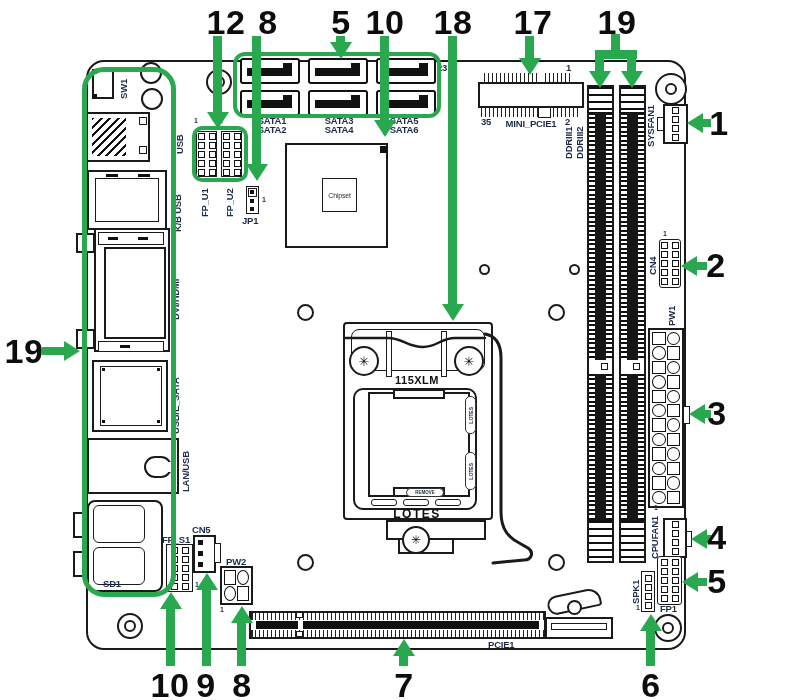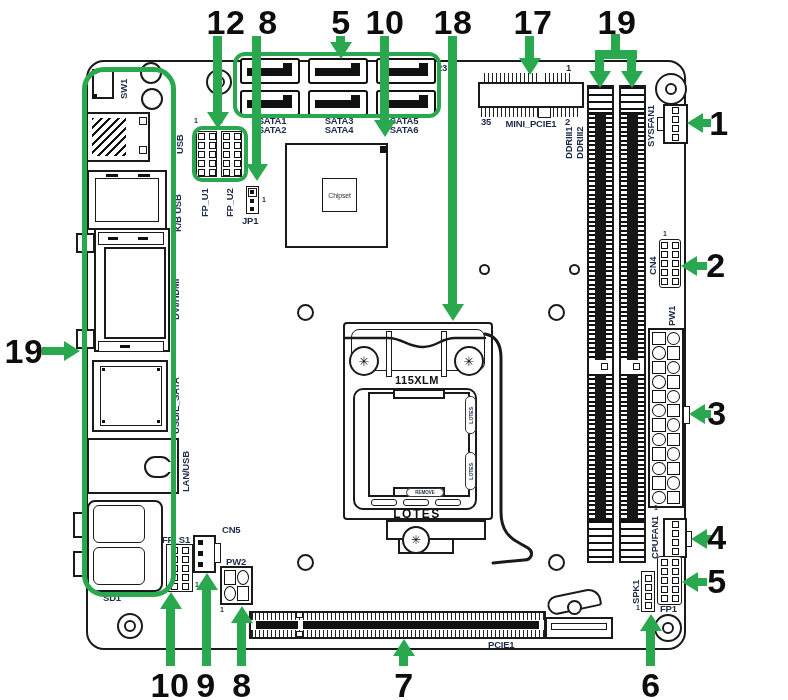--- a/index.html
+++ b/index.html
@@ -333,31 +333,31 @@
       <i></i>
     </div>
   <span class="abs lbl" style="left:162px;top:535px;">FP_S1</span>
   <span class="abs lbl tiny" style="left:195px;top:581px;">1</span>
 
   <div class="abs box" style="left:193px;top:535px;width:23px;height:38px;"></div>
   <div class="abs thin" style="left:214px;top:543px;width:7px;height:20px;"></div>
   <div class="abs" style="left:198px;top:540px;width:5px;height:5px;background:#111;"></div>
   <div class="abs" style="left:198px;top:551px;width:5px;height:5px;background:#111;"></div>
   <div class="abs" style="left:198px;top:562px;width:5px;height:5px;background:#111;"></div>
-  <span class="abs lbl" style="left:192px;top:525px;margin-left:30px;">CN5</span>
+  <span class="abs lbl" style="left:192px;top:525px;">CN5</span>
 
   <div class="abs box pw2g" style="left:220px;top:566px;width:33px;height:39px;">
     <i></i>
       <i></i>
       <i></i>
       <i></i>
     </div>
   <span class="abs lbl" style="left:226px;top:557px;">PW2</span>
   <span class="abs lbl tiny" style="left:220px;top:606px;">1</span>
-  <span class="abs lbl" style="left:103px;top:593px;">SD1</span>
+  <span class="abs lbl" style="left:103px;top:579px;">SD1</span>
 
   <div class="abs box" style="left:249px;top:611px;width:297px;height:28px;"></div>
   <div class="abs comb" style="left:251px;top:613px;width:293px;height:7px;"></div>
   <div class="abs comb" style="left:251px;top:630px;width:293px;height:7px;"></div>
   <div class="abs" style="left:256px;top:621px;width:42px;height:8px;background:#111;"></div>
   <div class="abs" style="left:303px;top:621px;width:236px;height:8px;background:#111;"></div>
   <div class="abs thin" style="left:296px;top:612px;width:7px;height:6px;"></div>
   <div class="abs thin" style="left:296px;top:631px;width:7px;height:6px;"></div>
   <span class="abs lbl" style="left:488px;top:640px;">PCIE1</span>
   <div class="abs box" style="left:547px;top:592px;width:54px;height:19px;border-radius:12px 16px 4px 12px;transform:rotate(-12deg);"></div>

